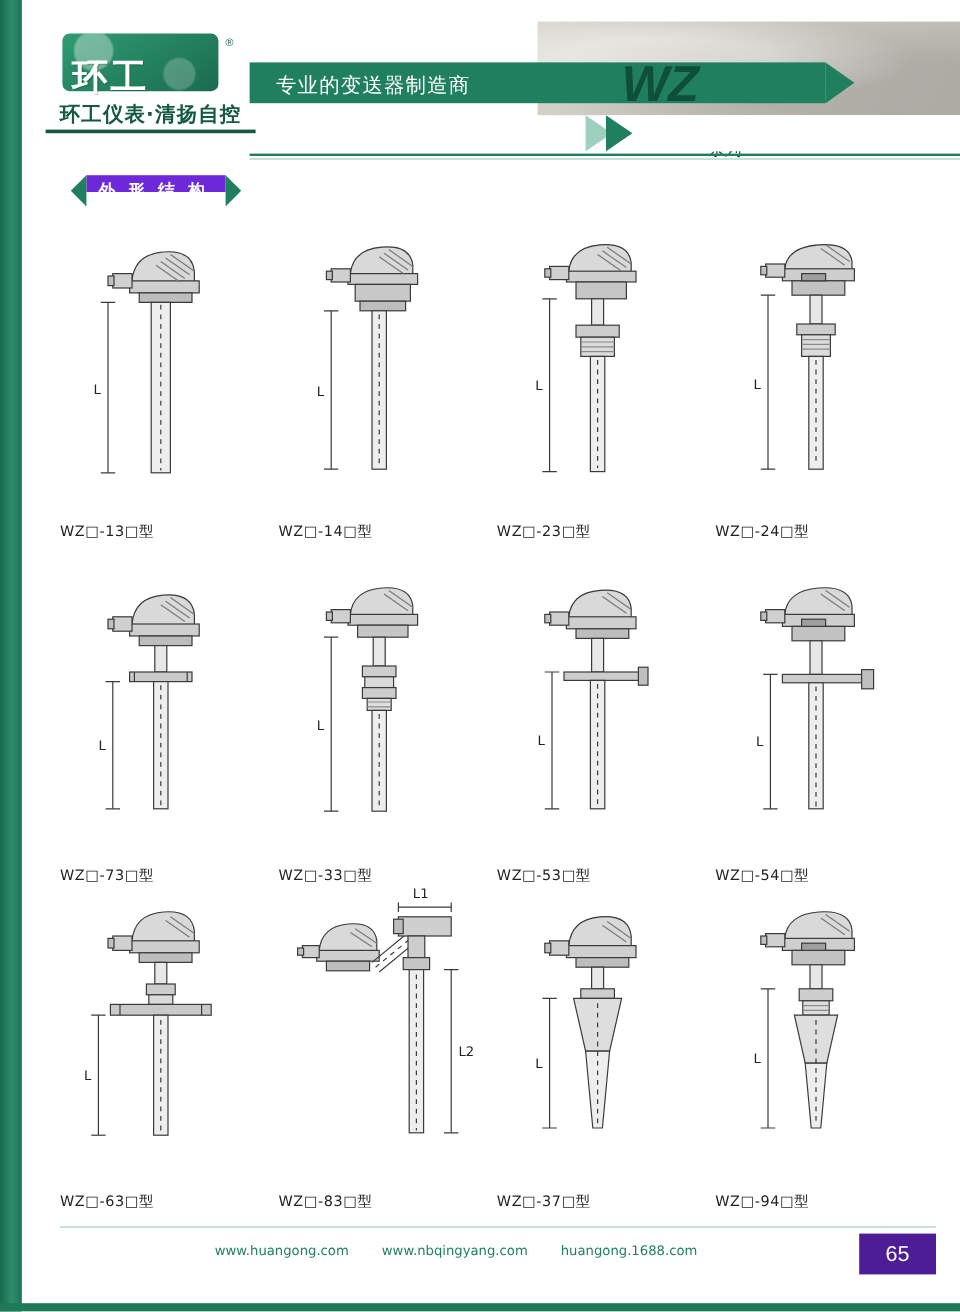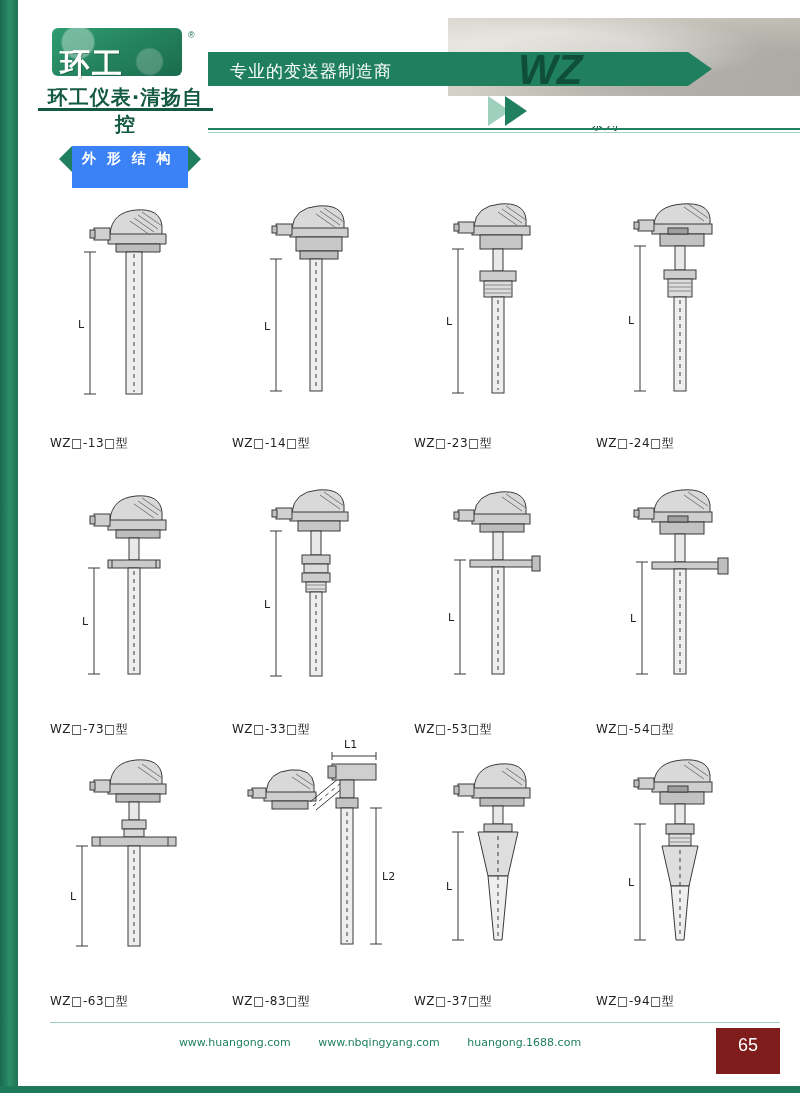--- a/index.html
+++ b/index.html
@@ -42,21 +42,21 @@
     position:absolute;left:22px;top:16px;
     color:#ffffff;font-size:30px;font-weight:bold;letter-spacing:2px;
     font-family:"DejaVu Sans",sans-serif;
     text-shadow:1px 1px 0 rgba(0,0,0,.2);
   }
   .logo-reg{
     position:absolute;left:150px;top:2px;color:#1a6b4d;font-size:9px;
   }
   .logo-text{
     position:absolute;left:0;top:56px;width:175px;text-align:center;
-    color:#145a41;font-size:20px;font-weight:bold;letter-spacing:1px;
+    color:#145a41;font-size:17px;font-weight:bold;letter-spacing:1px;
     font-family:"DejaVu Sans",sans-serif;
   }
   .logo-underline{
     position:absolute;left:0;top:80px;width:175px;height:3px;background:#145a41;
   }
   .hdr-band{
     position:absolute;left:190px;top:52px;width:480px;height:34px;
     background:#1f7f5e;
   }
   .hdr-band-tail{
@@ -112,22 +112,22 @@
     font-family:"DejaVu Sans",sans-serif;
   }
   .hdr-rule{
     position:absolute;left:190px;top:128px;width:592px;height:2px;background:#1f7f5e;
   }
   .hdr-rule-light{
     position:absolute;left:190px;top:132px;width:592px;height:1px;background:#9fcfbd;
   }
   
   .section-tag{
-    position:absolute;left:72px;top:146px;width:116px;height:42px;
-    background:#3b82f6;
+    position:absolute;left:72px;top:146px;width:116px;height:14px;
+    background:#6d28d9;
   }
   .section-tag .notch{
     position:absolute;right:-13px;top:0;width:0;height:0;
     border-top:13px solid transparent;border-bottom:13px solid transparent;
     border-left:13px solid #1f7f5e;
   }
   .section-tag .notch2{
     position:absolute;left:-13px;top:0;width:0;height:0;
     border-top:13px solid transparent;border-bottom:13px solid transparent;
     border-right:13px solid #1f7f5e;
@@ -155,22 +155,22 @@
   
   .footer-rule{
     position:absolute;left:50px;top:1022px;width:730px;height:1px;background:#9fcfbd;
   }
   .footer-links{
     position:absolute;left:50px;top:1036px;width:660px;text-align:center;
     color:#1f7f5e;font-size:11px;font-family:"DejaVu Sans",sans-serif;
   }
   .footer-links span{margin:18px 12px;}
   .page-num{
-    position:absolute;left:716px;top:1028px;width:64px;height:46px;
-    background:#7f1d1d;color:#fff;font-size:18px;
+    position:absolute;left:716px;top:1028px;width:64px;height:34px;
+    background:#4c1d95;color:#fff;font-size:18px;
     text-align:center;line-height:34px;font-family:"Liberation Sans",sans-serif;
   }
   .bottom-bar{
     position:absolute;left:0;top:1086px;width:800px;height:7px;background:#1f7a5a;
   }
 </style>
 </head>
 <body>
 
 <div class="left-bar">

